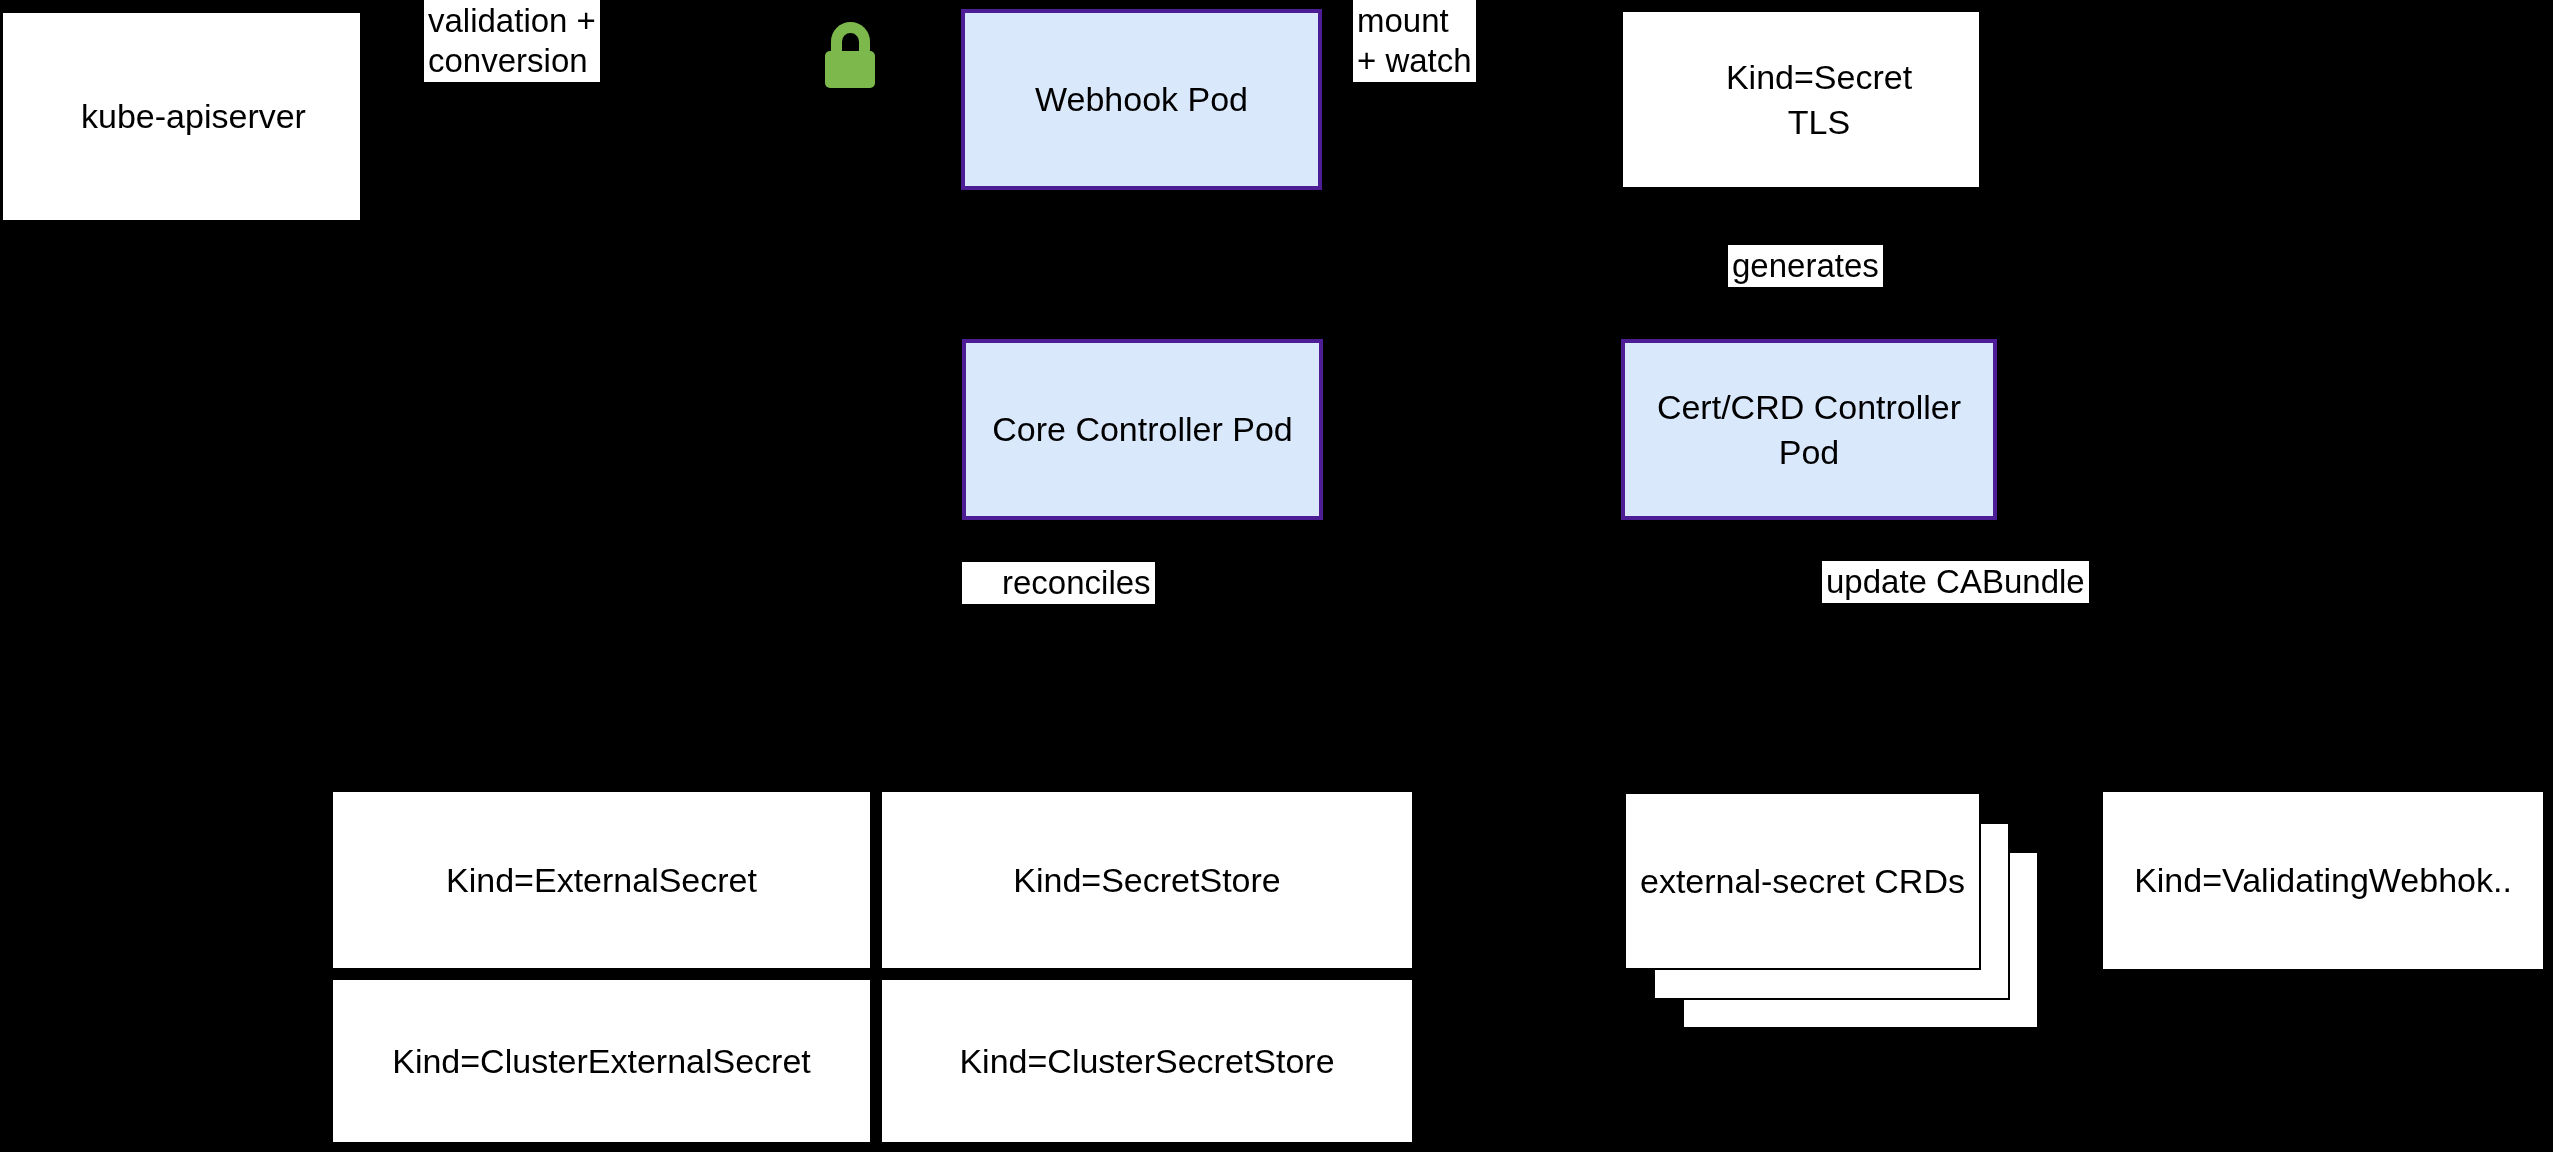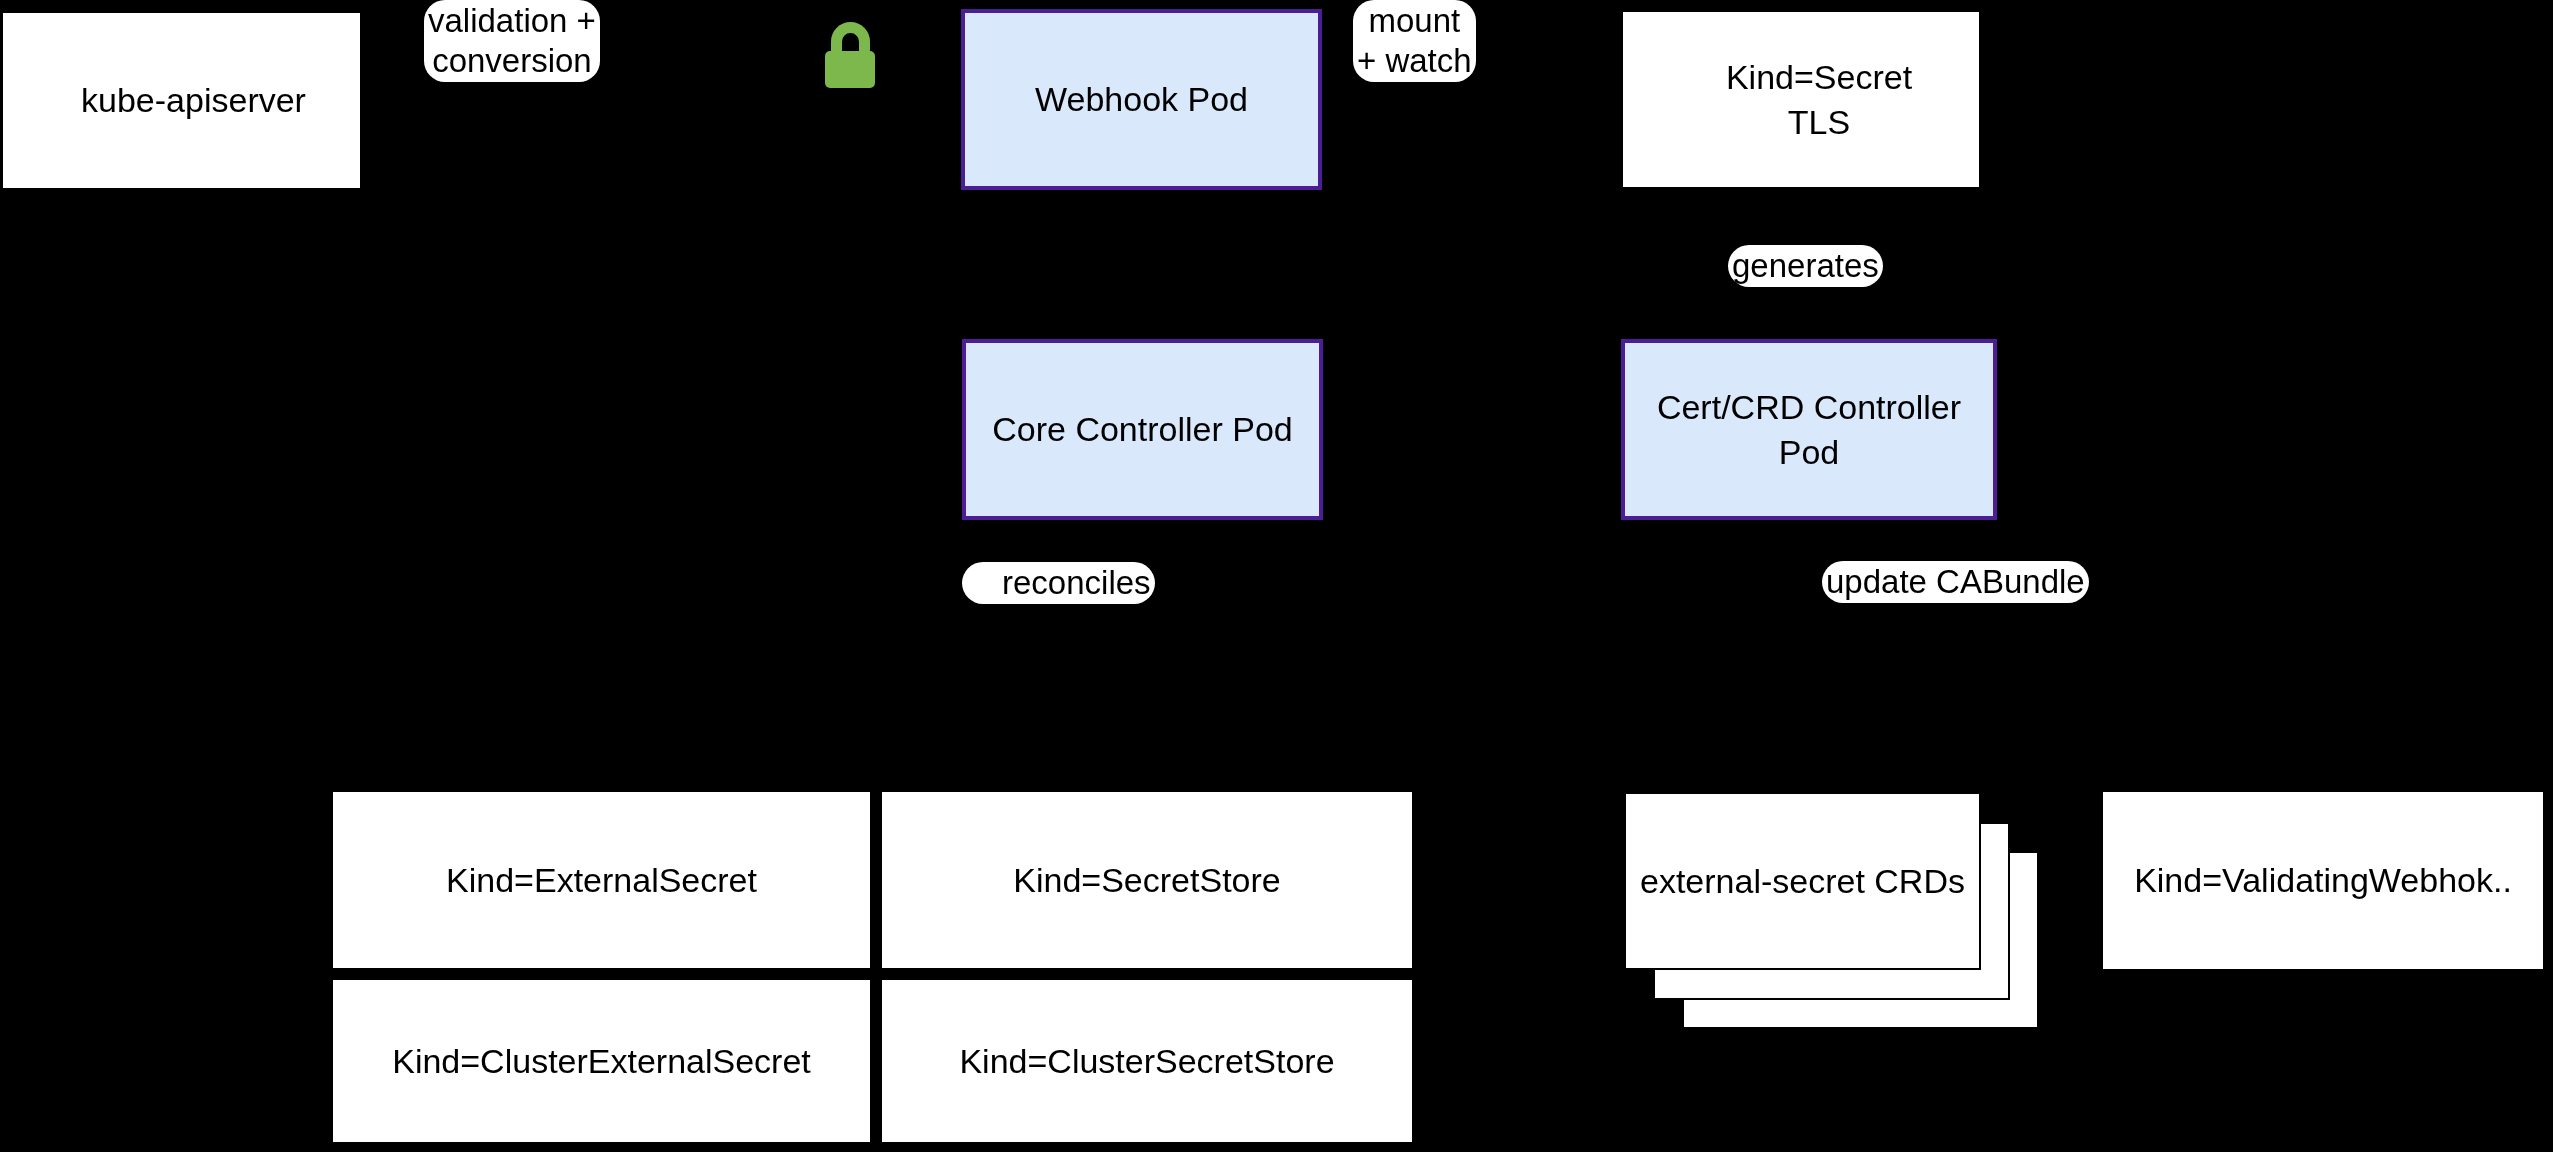--- a/index.html
+++ b/index.html
@@ -21,26 +21,24 @@
     white-space:pre-line;
   }
   .white-node{background:#FFFFFF;}
   .pod-node{background:#DAE8FC;border:4px solid #4c1d95;}
   
   .edge-label{
     position:absolute;
     background:#FFFFFF;
     font-size:33px;line-height:40px;
     padding:1px 4px;
-    text-align:center;
     white-space:pre-line;
-    border-radius:21px;
   }
   
-  #kube-apiserver{left:3px;top:13px;width:357px;height:175px;padding-left:24px;}
+  #kube-apiserver{left:3px;top:13px;width:357px;height:207px;padding-left:24px;}
   #webhook-pod{left:961px;top:9px;width:361px;height:181px;}
   #secret-tls{left:1623px;top:12px;width:356px;height:175px;padding-left:36px;}
   #core-controller-pod{left:962px;top:339px;width:361px;height:181px;}
   #cert-crd-controller-pod{left:1621px;top:339px;width:376px;height:181px;}
   #validating-webhook{left:2103px;top:792px;width:440px;height:177px;}
 
   #label-validation{left:424px;top:0px;}
   #label-mount{left:1353px;top:0px;}
   #label-generates{left:1728px;top:245px;}
   #label-reconciles{left:962px;top:562px;padding-left:40px;}

